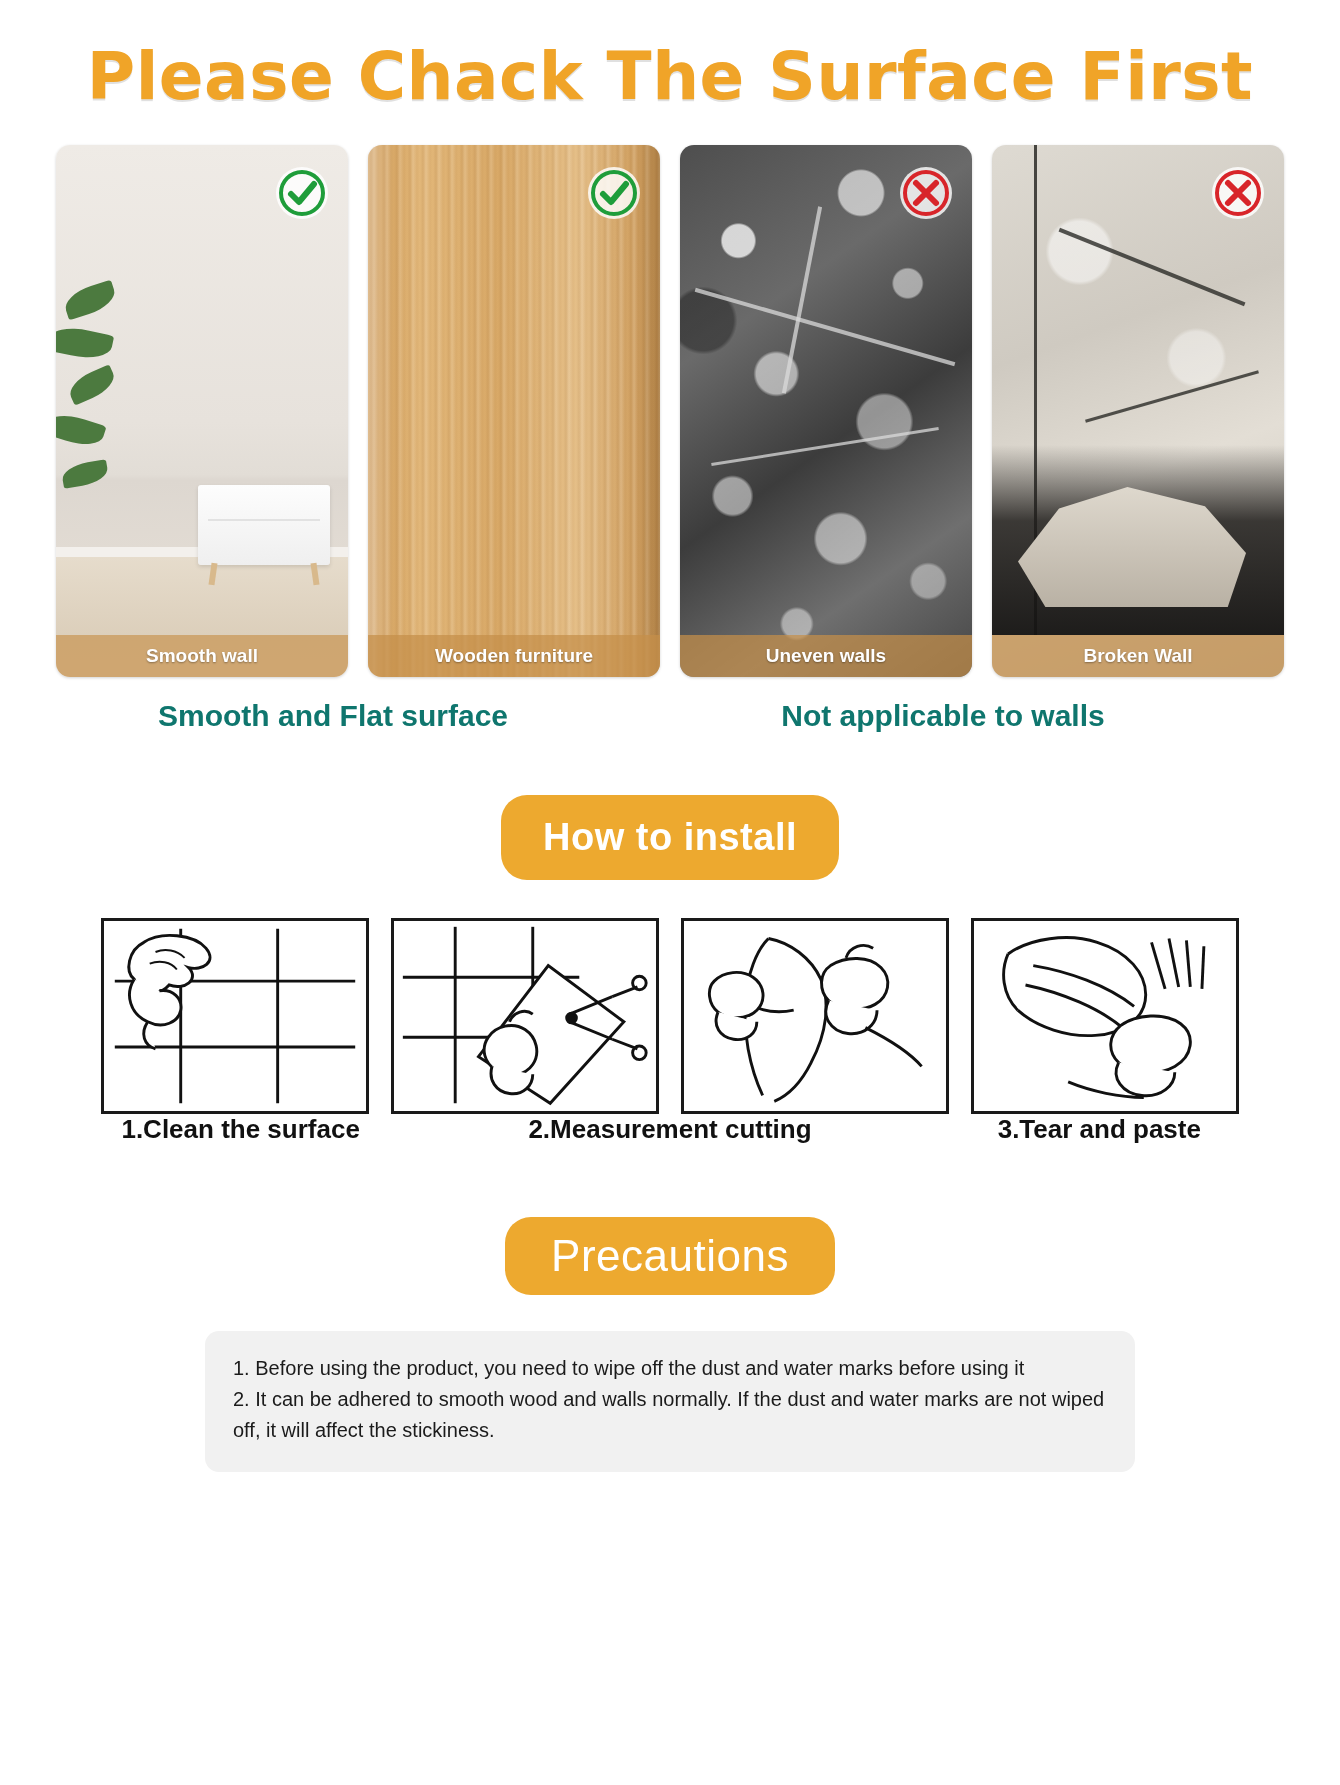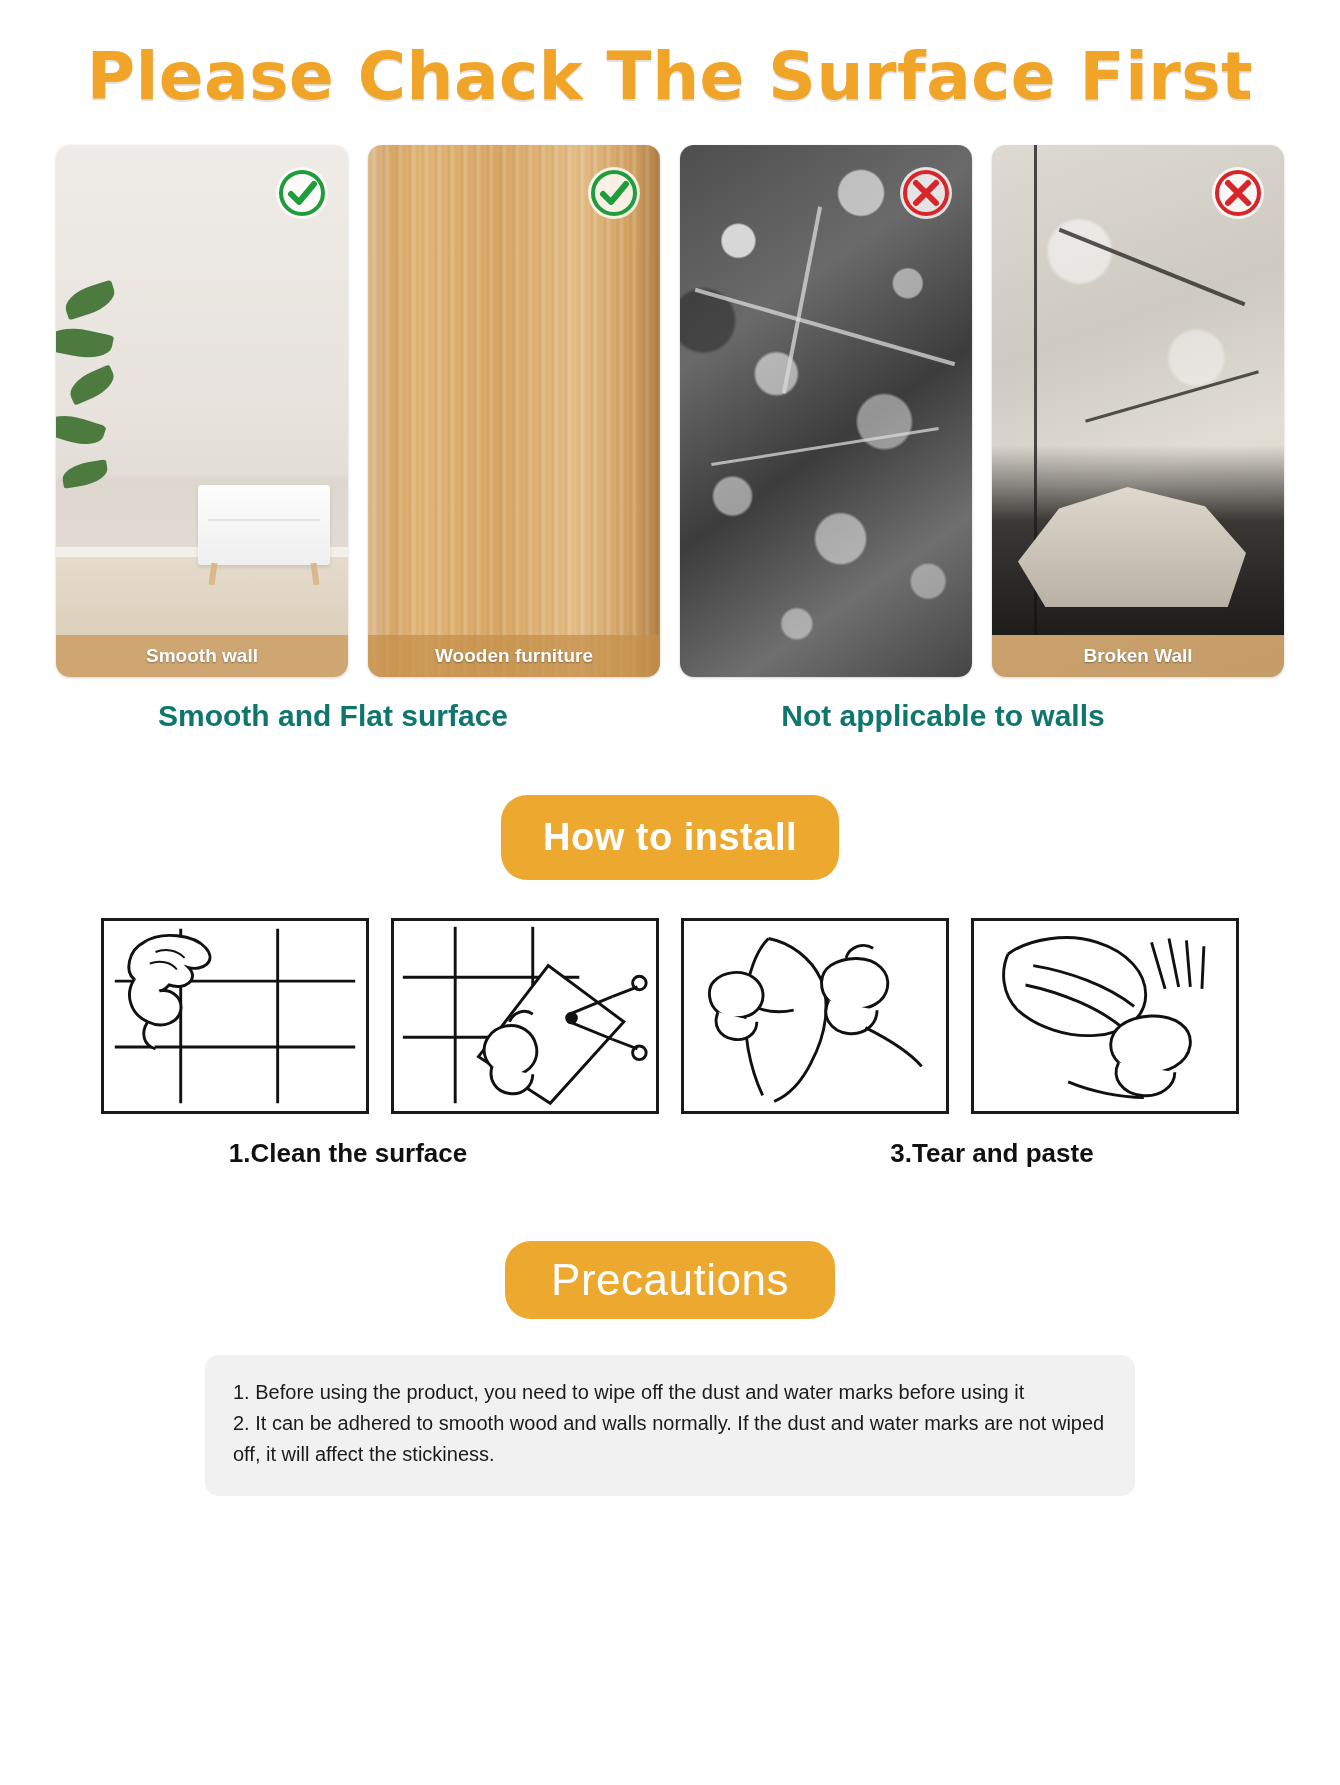--- a/index.html
+++ b/index.html
@@ -199,21 +199,21 @@
     width: 268px;
     height: 196px;
     border: 3px solid #1a1a1a;
     background:#ffffff;
     box-sizing:border-box;
   }
   .step-box svg { display:block; width:100%; height:100%; }
   .step-labels {
     display:flex;
     justify-content:center;
-    margin-top: 24px;
+    margin-top: 0;
     padding: 0 26px;
   }
   .step-label {
     flex:1;
     text-align:center;
     font-size: 26px;
     font-weight: bold;
     color:#111;
     white-space: nowrap;
   }
@@ -278,20 +278,21 @@
   <div class="card surf-uneven">
     <div class="crack" style="left:10px; top:180px; width:270px; height:4px; transform:rotate(16deg);"></div>
     <div class="crack" style="left:30px; top:300px; width:230px; height:3px; transform:rotate(-9deg);"></div>
     <div class="crack" style="left:120px; top:60px; width:4px; height:190px; transform:rotate(11deg);"></div>
     <div class="badge">
       <svg viewBox="0 0 52 52" width="52" height="52" aria-hidden="true">
         <circle cx="26" cy="26" r="21" fill="none" stroke="#d8252a" stroke-width="4"></circle>
         <path d="M16 16 L36 36 M36 16 L16 36" fill="none" stroke="#d8252a" stroke-width="6" stroke-linecap="round"></path>
       </svg>
     </div>
+    <div class="card-caption">Uneven walls</div>
   </div>
 
   <div class="card surf-broken">
     <div class="bw-vline"></div>
     <div class="bw-dark"></div>
     <div class="bw-chunk"></div>
     <div class="bw-crack" style="left:60px; top:120px; width:200px; height:4px; transform:rotate(22deg);"></div>
     <div class="bw-crack" style="left:90px; top:250px; width:180px; height:3px; transform:rotate(-16deg);"></div>
     <div class="badge">
       <svg viewBox="0 0 52 52" width="52" height="52" aria-hidden="true">
@@ -402,20 +403,21 @@
         <path d="M200 18 L210 68"></path>
         <path d="M218 20 L222 68"></path>
         <path d="M236 26 L234 70"></path>
       </g>
     </svg>
   </div>
 </div>
 
 <div class="step-labels">
   <div class="step-label">1.Clean the surface</div>
+  <div class="step-label">2.Measurement cutting</div>
   <div class="step-label">3.Tear and paste</div>
 </div>
 
 <div class="pill-wrap" style="margin-top:72px;">
   <span class="pill light">Precautions</span>
 </div>
 
 <div class="precautions-box">
   <div class="precaution-line">1. Before using the product, you need to wipe off the dust and water marks before using it</div>
   <div class="precaution-line">2. It can be adhered to smooth wood and walls normally. If the dust and water marks are not wiped off, it will affect the stickiness.</div>

